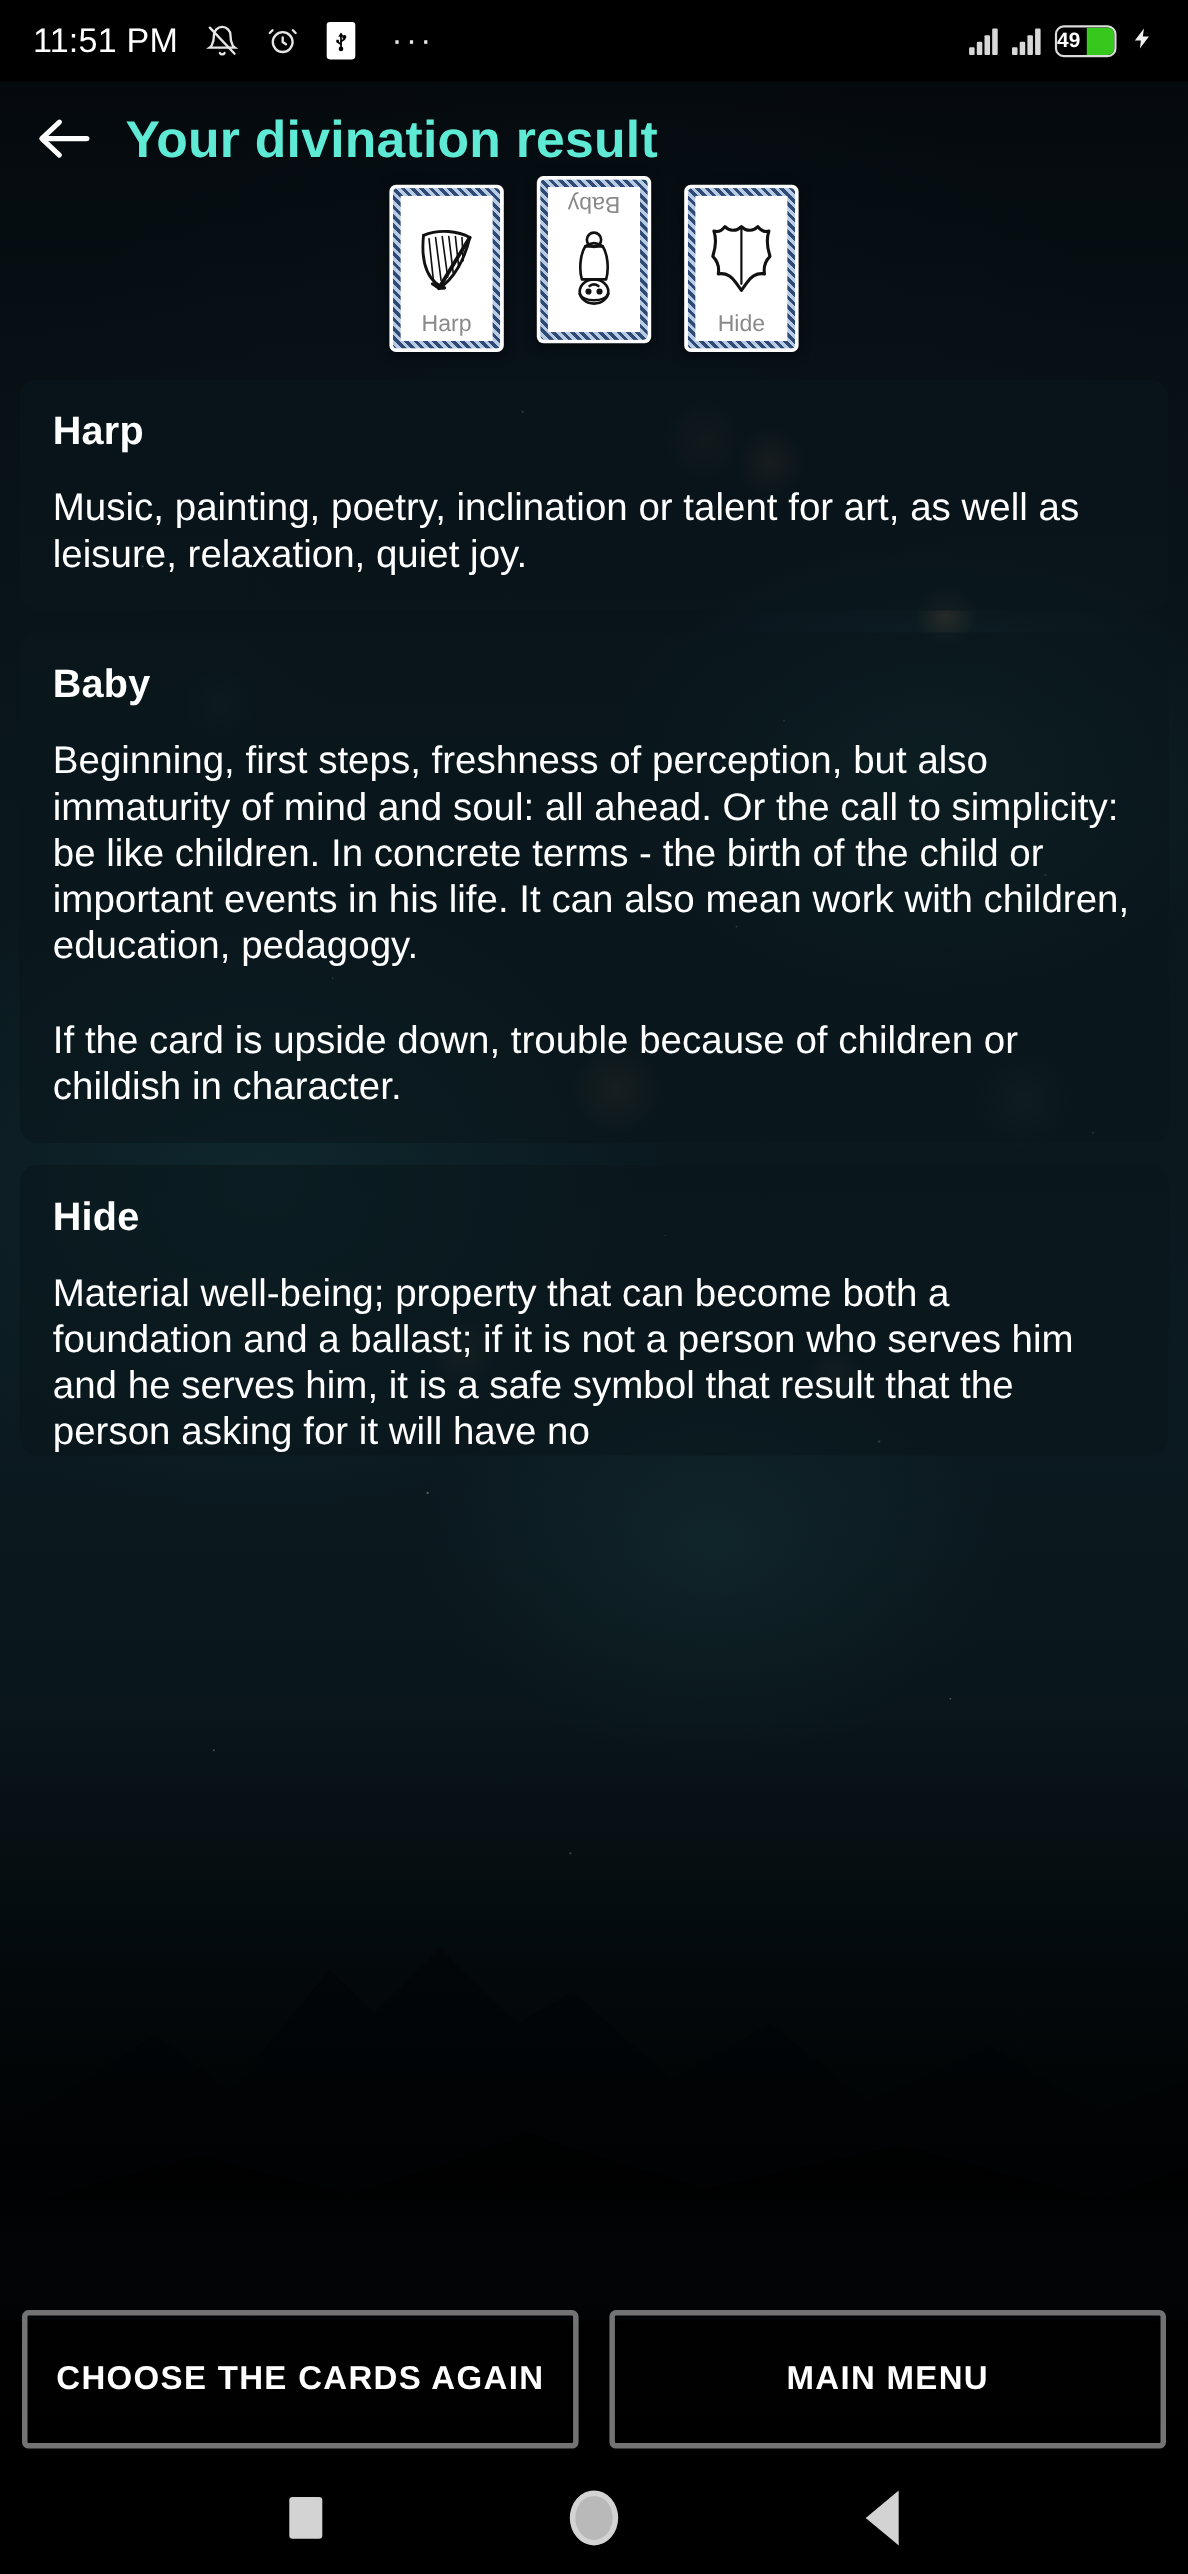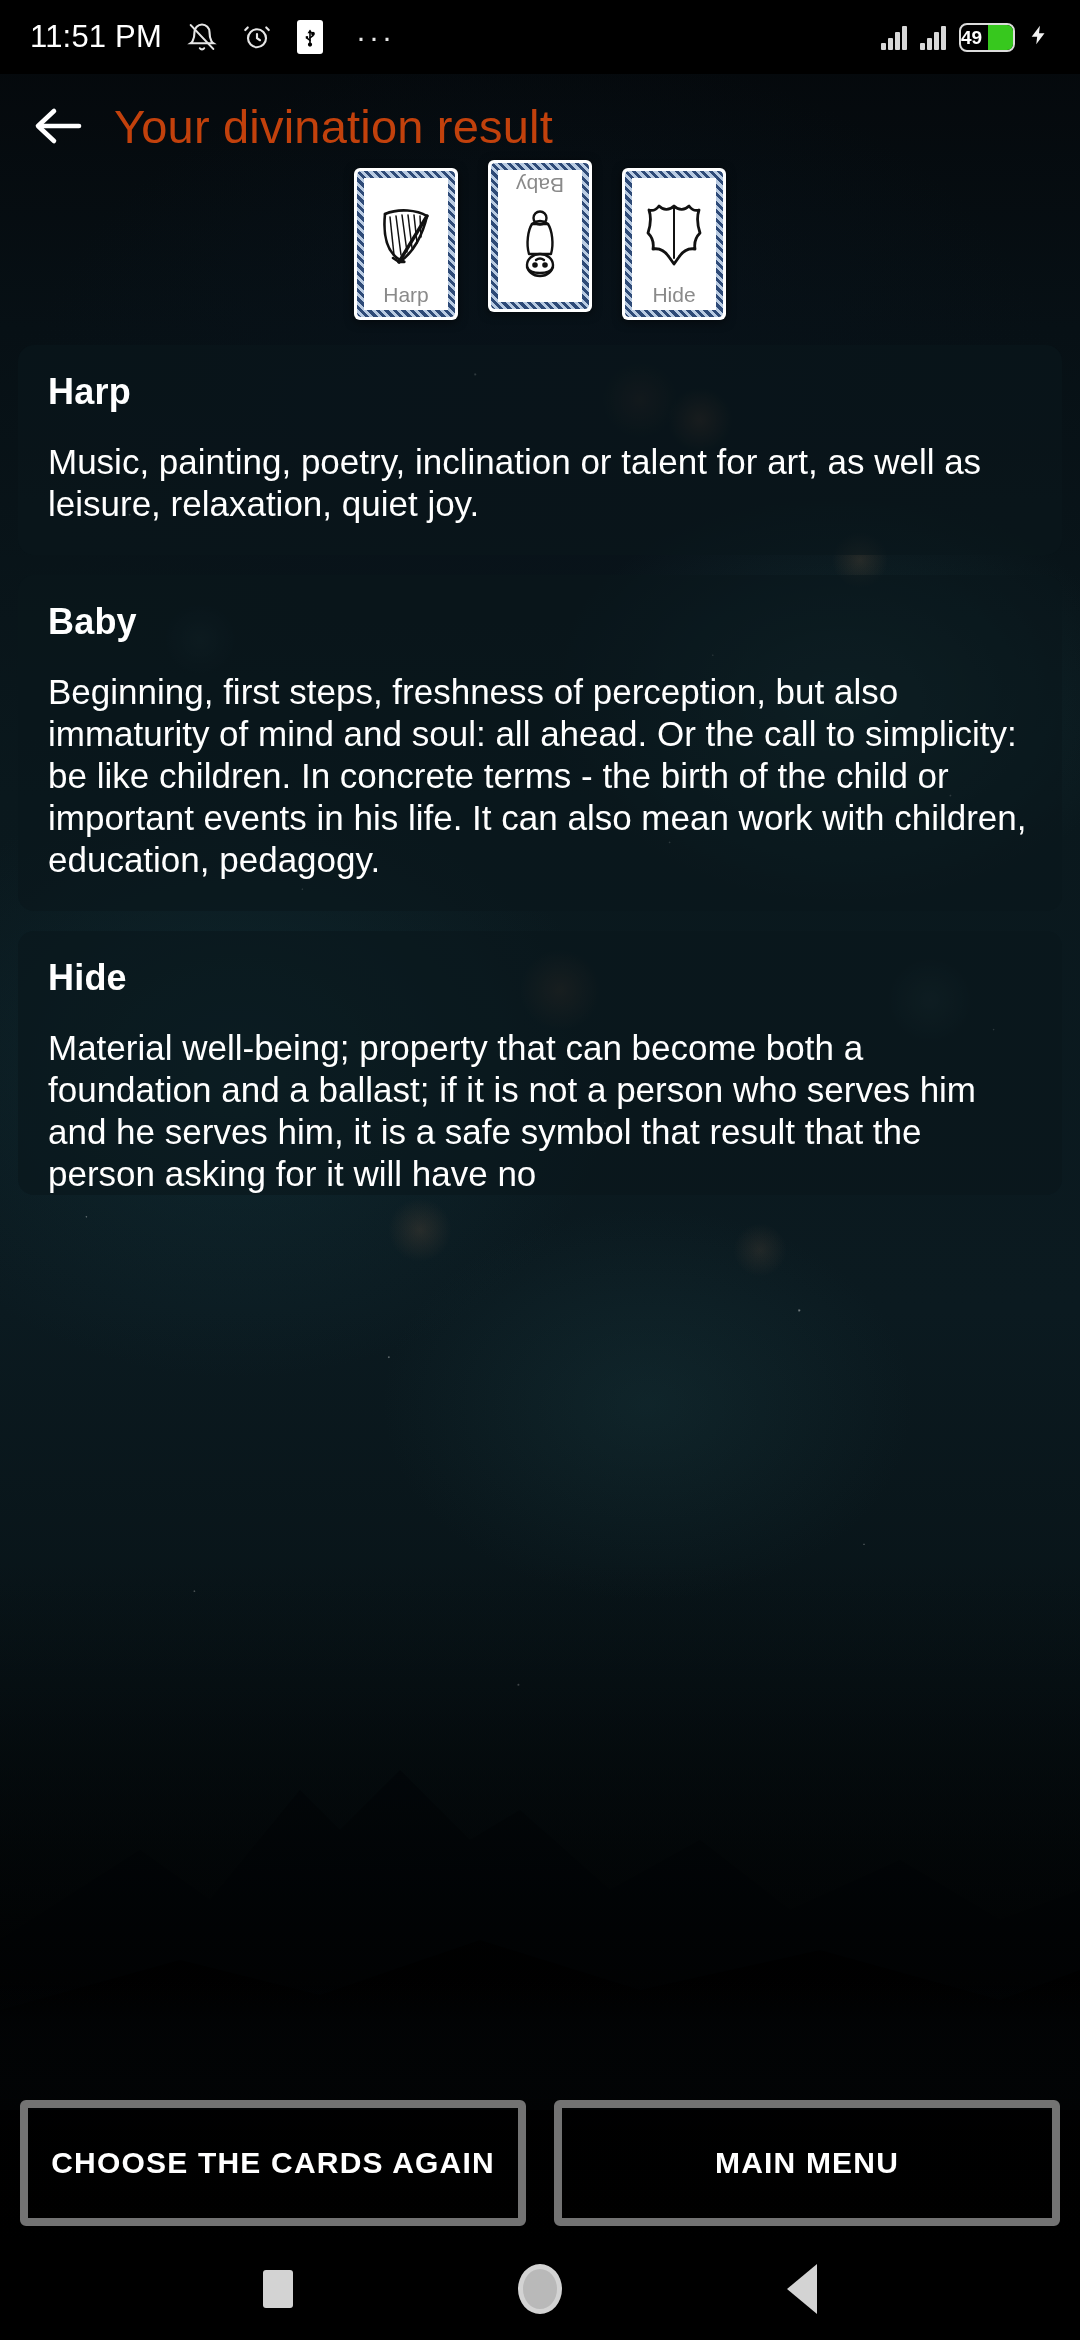--- a/index.html
+++ b/index.html
@@ -118,21 +118,21 @@
   #header {
     position: absolute; top: 74px; left: 0; right: 0; height: 104px;
     display: flex; align-items: center; z-index: 30;
   }
   #back-btn {
     width: 92px; height: 92px; margin-left: 12px;
     display: flex; align-items: center; justify-content: center;
     cursor: pointer;
   }
   #page-title {
-    color: #c2410c; font-size: 47px; font-weight: 400;
+    color: #5eead4; font-size: 47px; font-weight: 700;
     letter-spacing: .2px; margin-left: 10px;
   }
 
   
   #cards-row {
     position: absolute; top: 168px; left: 0; right: 0;
     display: flex; justify-content: center; align-items: flex-start;
     gap: 30px; z-index: 25;
   }
   .card {
@@ -207,21 +207,21 @@
   }
 
   
   #footer {
     position: absolute; left: 0; right: 0; bottom: 102px;
     height: 150px; display: flex; align-items: center;
     gap: 28px; padding: 0 20px; z-index: 35;
   }
   .fbtn {
     flex: 1 1 0; height: 126px;
-    border: 8px solid #737373; border-radius: 6px;
+    border: 5px solid #737373; border-radius: 6px;
     background: transparent;
     color: #fff; font-size: 30px; font-weight: 700;
     letter-spacing: 1.2px; line-height: 1.25;
     display: flex; align-items: center; justify-content: center;
     text-align: center; cursor: pointer;
     font-family: "Liberation Sans", sans-serif;
   }
 
   
   #navbar {
@@ -392,20 +392,21 @@
       <h2 class="panel-title">Harp</h2>
       <div class="panel-body">
         <p>Music, painting, poetry, inclination or talent for art, as well as leisure, relaxation, quiet joy.</p>
       </div>
     </section>
 
     <section class="panel">
       <h2 class="panel-title">Baby</h2>
       <div class="panel-body">
         <p>Beginning, first steps, freshness of perception, but also immaturity of mind and soul: all ahead. Or the call to simplicity: be like children. In concrete terms - the birth of the child or important events in his life. It can also mean work with children, education, pedagogy.</p>
+        <p>If the card is upside down, trouble because of children or childish in character.</p>
       </div>
     </section>
 
     <section class="panel" id="panel-hide">
       <h2 class="panel-title">Hide</h2>
       <div class="panel-body">
         <p>Material well-being; property that can become both a foundation and a ballast; if it is not a person who serves him and he serves him, it is a safe symbol that result that the person asking for it will have no</p>
       </div>
     </section>
 

